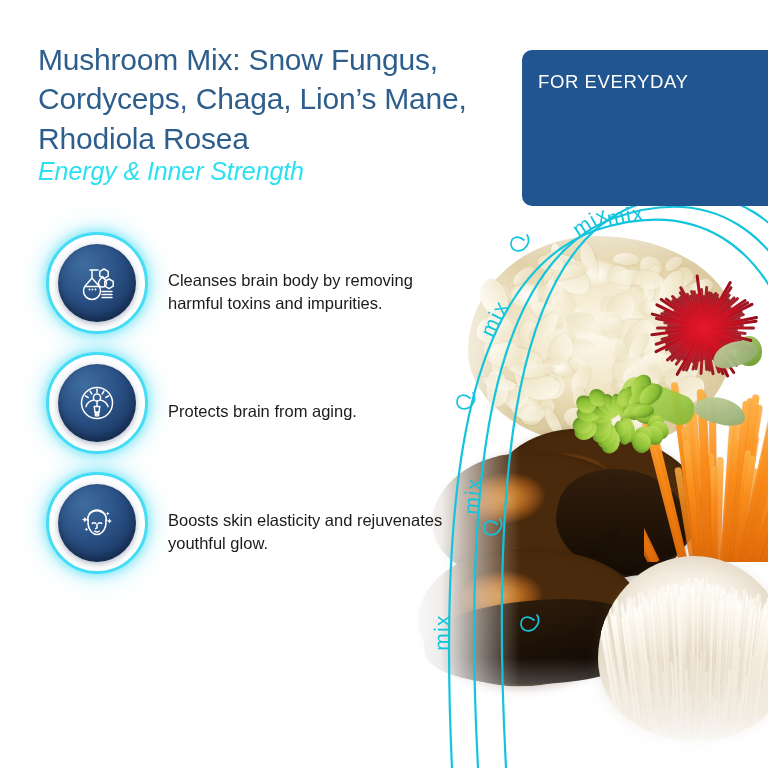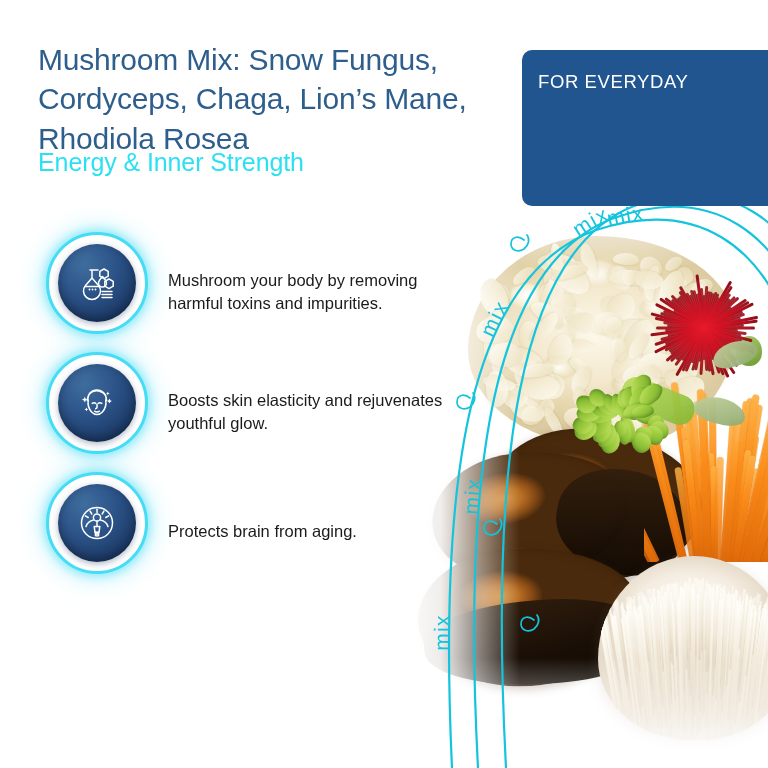--- a/index.html
+++ b/index.html
@@ -132,22 +132,22 @@
     font-size:21px;letter-spacing:1.2px;fill:#14c4dc;
   }
 
   
   .headline{
     position:absolute;left:38px;top:40px;width:470px;
     color:#2e5e8c;font-size:30px;line-height:1.31;font-weight:400;
     letter-spacing:-.2px;
   }
   .subhead{
-    position:absolute;left:38px;top:148px;
-    color:#2ce0f2;font-size:25px;font-weight:400;letter-spacing:-.1px;
+    position:absolute;left:38px;top:157px;
+    color:#2ce0f2;font-size:25px;font-weight:400;letter-spacing:-.1px;font-style:italic;
   }
 
   
   .badge{
     position:absolute;left:522px;top:50px;width:260px;min-height:156px;
     background:#21558f;
     border-radius:10px 0 0 10px;
     padding:20px 18px 18px 16px;
     box-sizing:border-box;
   }
@@ -873,23 +873,43 @@
             <circle cx="15.5" cy="29.5" r=".9" fill="#fff" stroke="none"></circle>
             <circle cx="18.5" cy="29.5" r=".9" fill="#fff" stroke="none"></circle>
             <circle cx="21.5" cy="29.5" r=".9" fill="#fff" stroke="none"></circle>
             <path d="M30 9 l4.2 2.4 v4.8 L30 18.6 l-4.2-2.4 v-4.8 z"></path>
             <path d="M35 19 l4.2 2.4 v4.8 L35 28.6 l-4.2-2.4 v-4.8 z"></path>
             <path d="M28.5 16.5 c0 0 -4 4.4 -4 6.6 a4 4 0 0 0 8 0 c0 -2.2 -4 -6.6 -4 -6.6 z"></path>
             <path d="M28 31.5 h10 M28 34.5 h10 M28 37.5 h10"></path>
           </svg>
         </div>
       </div>
-      <div class="benefit-text">Mushroom your body by removing harmful toxins and impurities.</div>
+      <div class="benefit-text">Cleanses brain body by removing harmful toxins and impurities.</div>
     </div>
 
+
+    <div class="benefit">
+      <div class="icon-wrap">
+        <div class="icon-disc">
+          <svg width="46" height="46" viewBox="0 0 46 46" fill="none" stroke="#ffffff" stroke-width="1.5" stroke-linecap="round" stroke-linejoin="round">
+            <circle cx="23" cy="23" r="15.5"></circle>
+            <circle cx="23" cy="17.5" r="3.6"></circle>
+            <path d="M23 21.1 v5.4"></path>
+            <path d="M20.2 26.5 h5.6 l-.8 5.8 h-4 z"></path>
+            <path d="M21.4 32.3 v3.4 M23 32.3 v4 M24.6 32.3 v3.4"></path>
+            <path d="M19.6 20 c-4.2 .8 -6.6 3.4 -7.6 6.6"></path>
+            <path d="M26.4 20 c4.2 .8 6.6 3.4 7.6 6.6"></path>
+            <path d="M23 9.2 v3.4"></path>
+            <path d="M16.1 11.1 l1.7 2.9 M29.9 11.1 l-1.7 2.9"></path>
+            <path d="M11.3 15.8 l2.9 1.7 M34.7 15.8 l-2.9 1.7"></path>
+          </svg>
+        </div>
+      </div>
+      <div class="benefit-text">Protects brain from aging.</div>
+    </div>
 
     <div class="benefit">
       <div class="icon-wrap">
         <div class="icon-disc">
           <svg width="46" height="46" viewBox="0 0 46 46" fill="none" stroke="#ffffff" stroke-width="1.5" stroke-linecap="round" stroke-linejoin="round">
             <path d="M13.5 20.5 c0 -6.4 4.3 -10.6 9.5 -10.6 c5.2 0 9.5 4.2 9.5 10.6"></path>
             <path d="M15.5 13.8 c2.2 -2.6 5.8 -3.6 9.4 -2.8 c3 .7 5.3 2.3 6.6 4.2"></path>
             <path d="M14.2 20 c-.6 4.6 .6 9 3.4 12 c1.5 1.6 3.4 2.6 5.4 2.6 c2 0 3.9 -1 5.4 -2.6 c2.8 -3 4 -7.4 3.4 -12"></path>
             <path d="M18.2 23.4 c1.2 -.9 2.6 -.9 3.6 0"></path>
             <path d="M24.2 23.4 c1 -.9 2.4 -.9 3.6 0"></path>
@@ -898,34 +918,14 @@
             <path d="M10.8 16.8 l.9 2 l2 .9 l-2 .9 l-.9 2 l-.9 -2 l-2 -.9 l2 -.9 z" fill="#fff" stroke="none"></path>
             <path d="M35.4 18.6 l.8 1.7 l1.7 .8 l-1.7 .8 l-.8 1.7 l-.8 -1.7 l-1.7 -.8 l1.7 -.8 z" fill="#fff" stroke="none"></path>
             <path d="M33.8 11.6 l.6 1.3 l1.3 .6 l-1.3 .6 l-.6 1.3 l-.6 -1.3 l-1.3 -.6 l1.3 -.6 z" fill="#fff" stroke="none"></path>
             <path d="M12.4 27.4 l.6 1.3 l1.3 .6 l-1.3 .6 l-.6 1.3 l-.6 -1.3 l-1.3 -.6 l1.3 -.6 z" fill="#fff" stroke="none"></path>
           </svg>
         </div>
       </div>
       <div class="benefit-text">Boosts skin elasticity and rejuvenates youthful glow.</div>
     </div>
 
-    <div class="benefit">
-      <div class="icon-wrap">
-        <div class="icon-disc">
-          <svg width="46" height="46" viewBox="0 0 46 46" fill="none" stroke="#ffffff" stroke-width="1.5" stroke-linecap="round" stroke-linejoin="round">
-            <circle cx="23" cy="23" r="15.5"></circle>
-            <circle cx="23" cy="17.5" r="3.6"></circle>
-            <path d="M23 21.1 v5.4"></path>
-            <path d="M20.2 26.5 h5.6 l-.8 5.8 h-4 z"></path>
-            <path d="M21.4 32.3 v3.4 M23 32.3 v4 M24.6 32.3 v3.4"></path>
-            <path d="M19.6 20 c-4.2 .8 -6.6 3.4 -7.6 6.6"></path>
-            <path d="M26.4 20 c4.2 .8 6.6 3.4 7.6 6.6"></path>
-            <path d="M23 9.2 v3.4"></path>
-            <path d="M16.1 11.1 l1.7 2.9 M29.9 11.1 l-1.7 2.9"></path>
-            <path d="M11.3 15.8 l2.9 1.7 M34.7 15.8 l-2.9 1.7"></path>
-          </svg>
-        </div>
-      </div>
-      <div class="benefit-text">Protects brain from aging.</div>
-    </div>
-
   </div>
 </div>
 
 </body></html>

